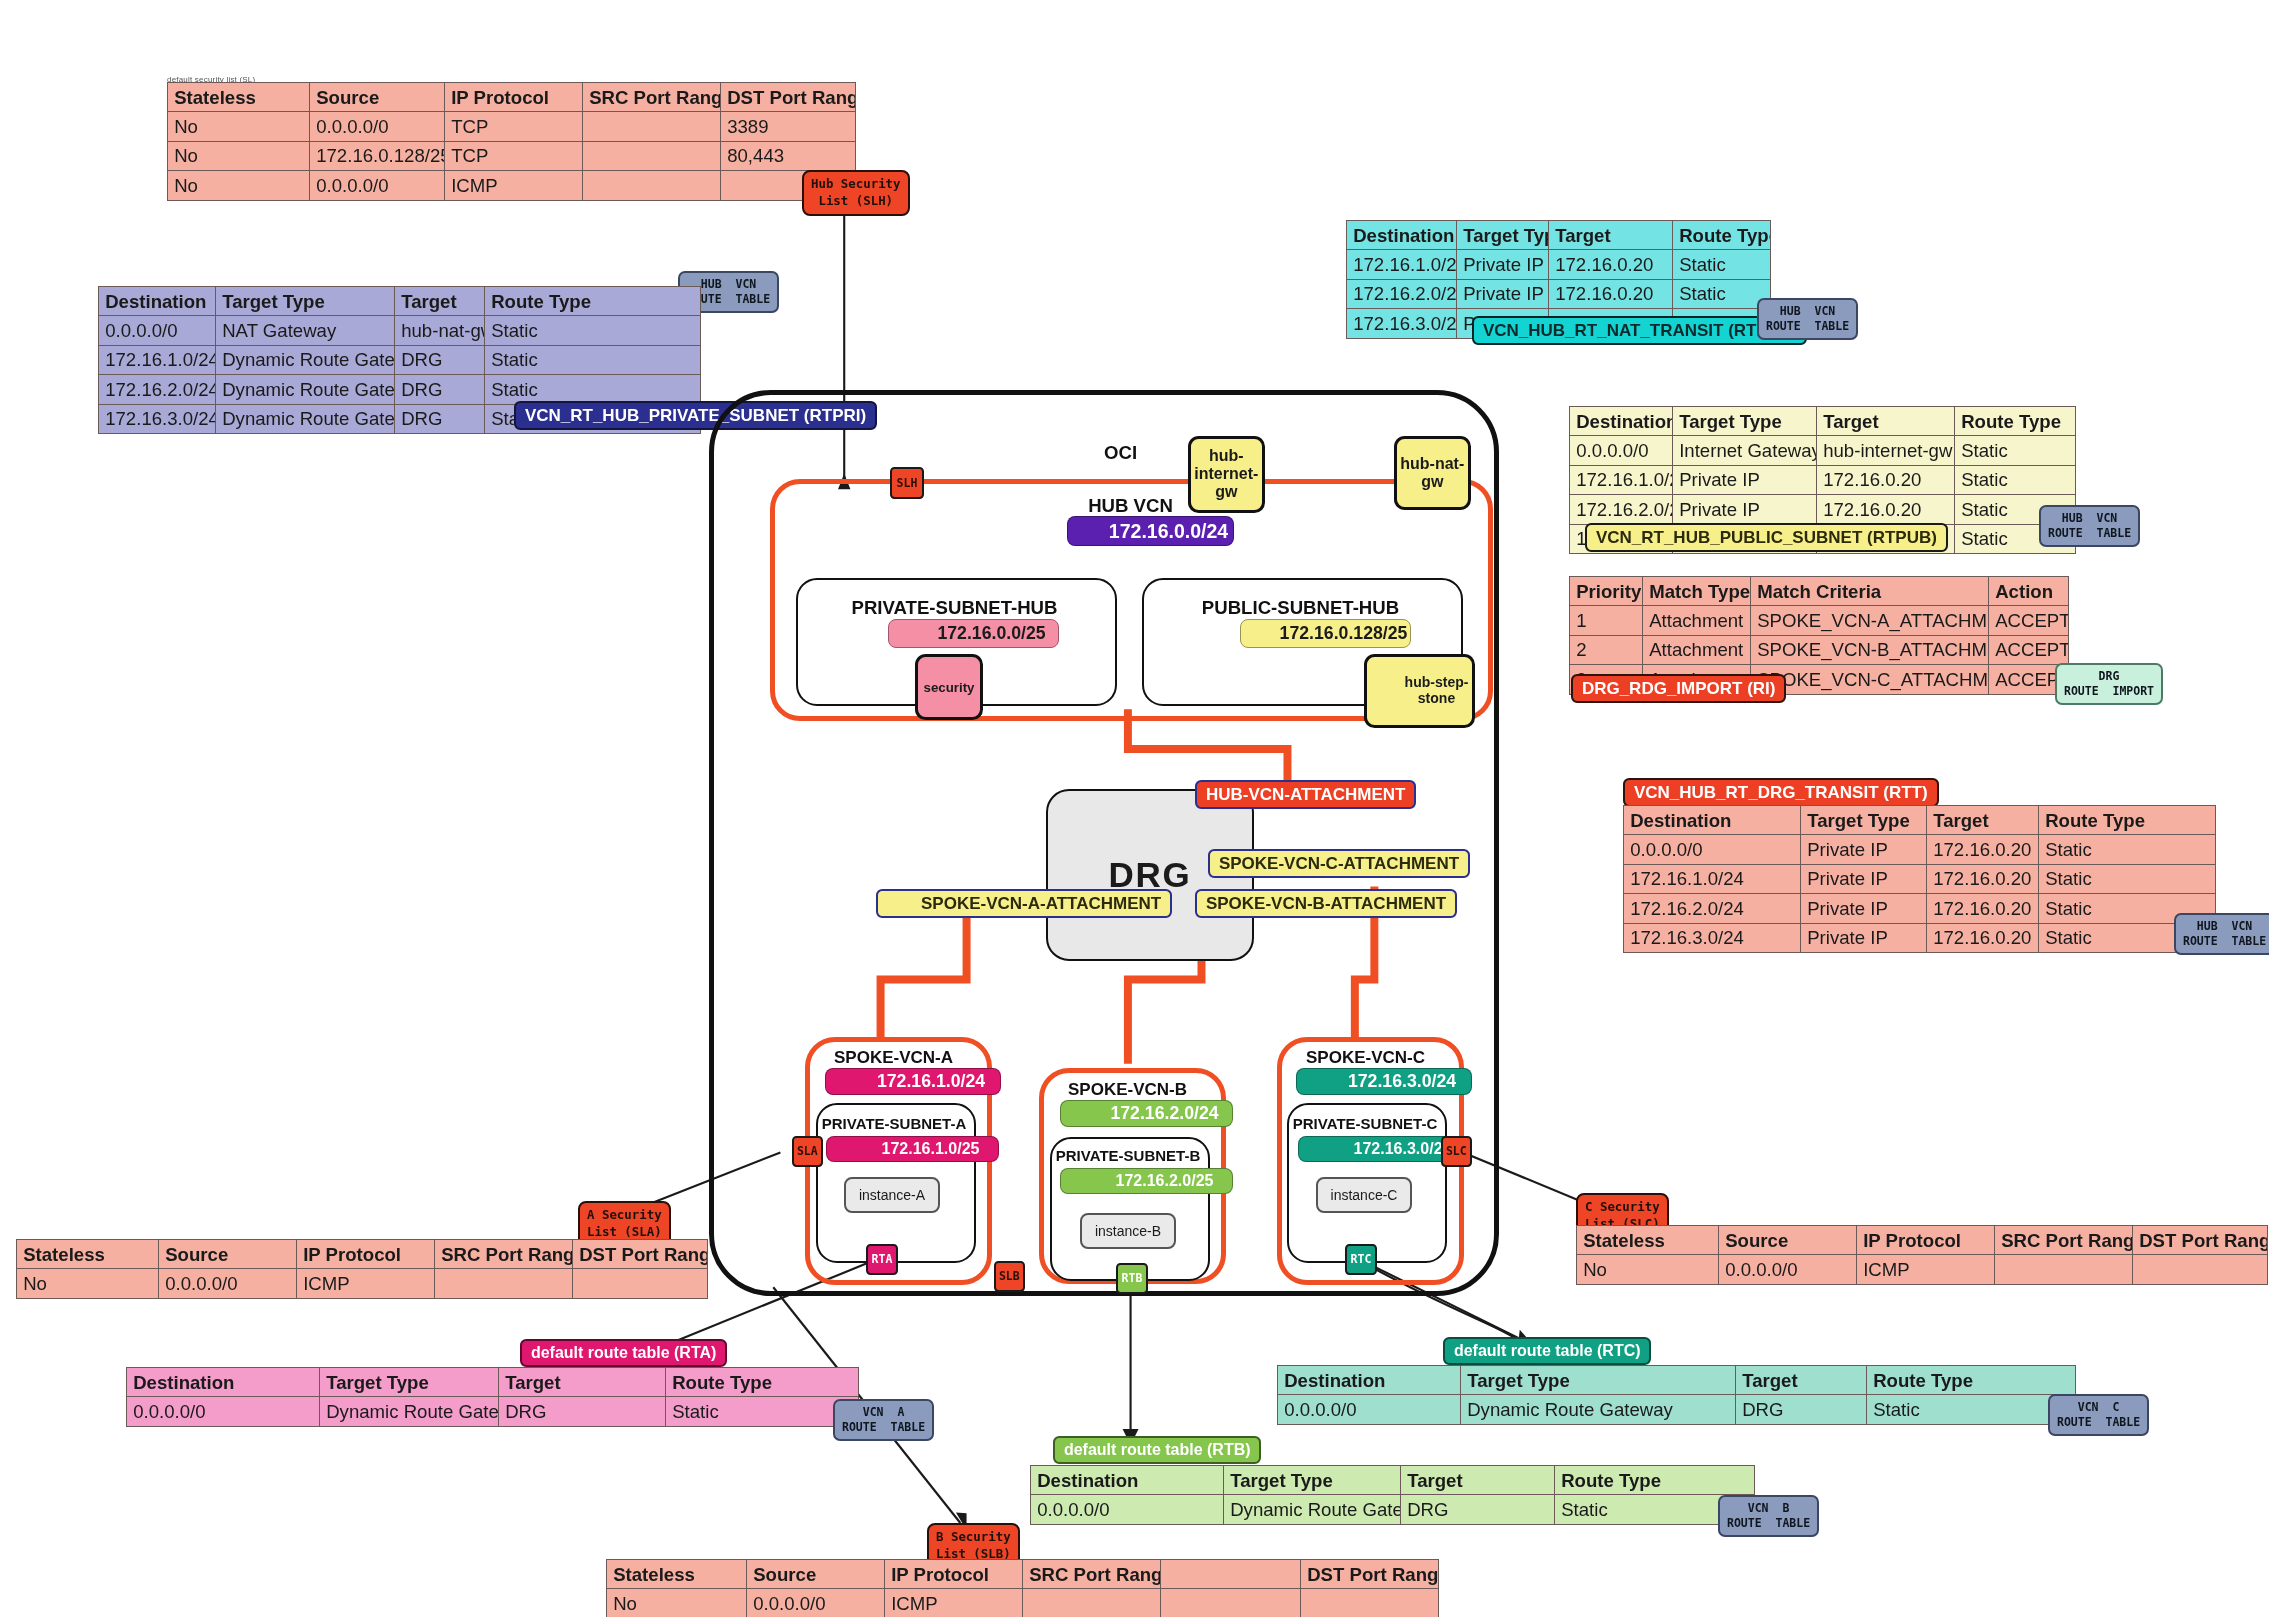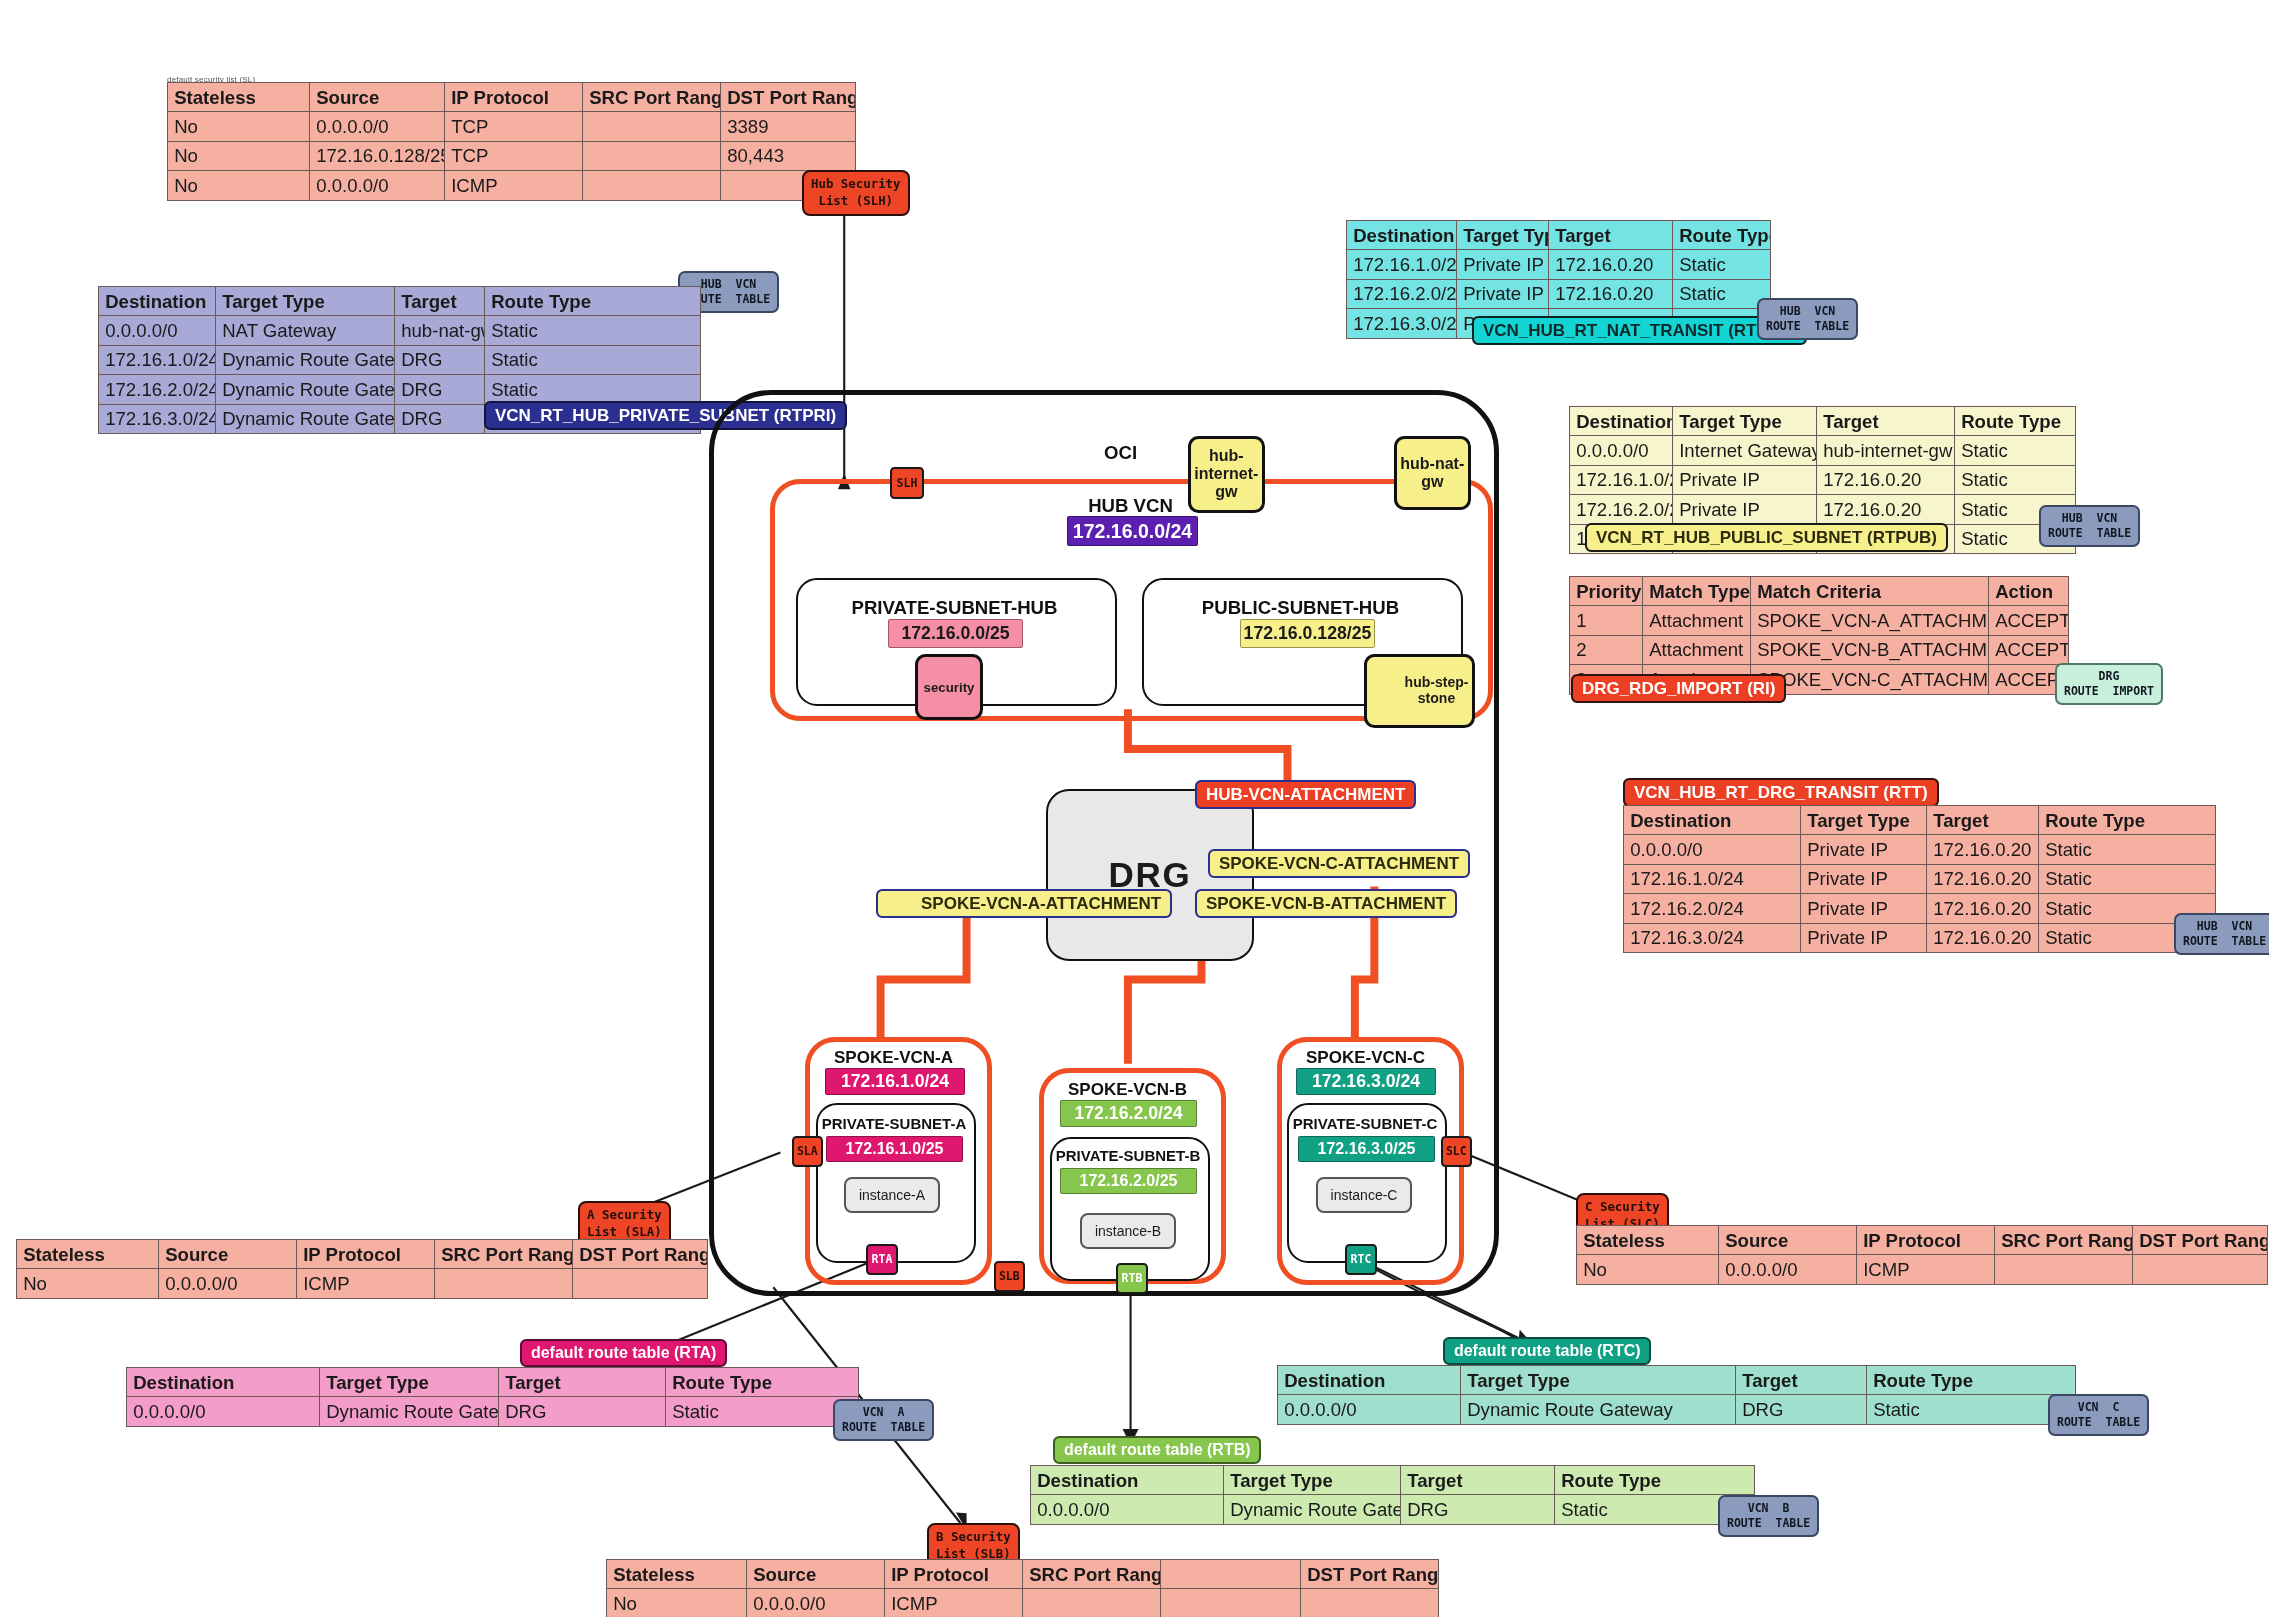--- a/index.html
+++ b/index.html
@@ -42,21 +42,21 @@
     padding:2.7px 8.9px;
     font-size:17px;
     font-weight:bold;
     line-height:1.15;
     white-space:nowrap;
     border:2.2px solid #1a1a1a;
   }
   .pill-red{background:#ed3f23;color:#ffffff;border-color:#2b1410;}
   .pill-cyan{background:#13d3d3;color:#0d2b2b;border-color:#0b2323;}
   .pill-cream{background:#f7f08a;color:#2b2a0d;border-color:#1a1a1a;}
-  .pill-navy{background:#2b2f8f;color:#ffffff;border-color:#13153f;}
+  .pill-navy{background:#2b2f8f;color:#ffffff;border-color:#13153f;margin-left:30px;}
   .pill-pink{background:#e0176f;color:#ffffff;border-color:#5e0a2e;}
   .pill-teal{background:#10a083;color:#ffffff;border-color:#0a4d3f;}
   .pill-green{background:#86c64d;color:#ffffff;border-color:#3d6020;}
 
   
   .anchor{
     background:#8b9bbd;border:2px solid #3b4663;border-radius:7px;
     font-family:"DejaVu Sans Mono", monospace;
     font-size:11.5px;font-weight:bold;color:#10161f;
     text-align:center;line-height:1.25;padding:4.4px 7px;white-space:pre;
@@ -95,22 +95,23 @@
     display:flex;align-items:center;justify-content:center;text-align:center;
     font-size:13.3px;font-weight:bold;color:#1b1b1b;
   }
   .node-grey{
     background:#eaeaea;border:2.2px solid #555;border-radius:8px;
     display:flex;align-items:center;justify-content:center;
     font-size:15px;color:#1b1b1b;
   }
   .cidr{
     display:flex;align-items:center;justify-content:center;
-    border-radius:2px;font-weight:bold;font-size:19.5px;color:#fff;
+    border-radius:8px;font-weight:bold;font-size:19.5px;color:#fff;
     border:1.8px solid rgba(0,0,0,.35);
+    padding-left:36px;
   }
   .cidr.c-purple{background:#5b20b0;}
   .cidr.c-pink  {background:#f48fa6;color:#1b1b1b;border-color:#a3566b;}
   .cidr.c-yellow{background:#f7f08a;color:#1b1b1b;border-color:#9a9450;}
   .cidr.c-magenta{background:#e0176f;}
   .cidr.c-magenta2{background:#e0176f;}
   .cidr.c-lgreen{background:#86c64d;}
   .cidr.c-teal  {background:#10a083;}
   .lbl{font-size:18.6px;font-weight:bold;color:#111;text-align:center;}
   .lbl-oci{font-size:18.6px;font-weight:bold;color:#111;}

